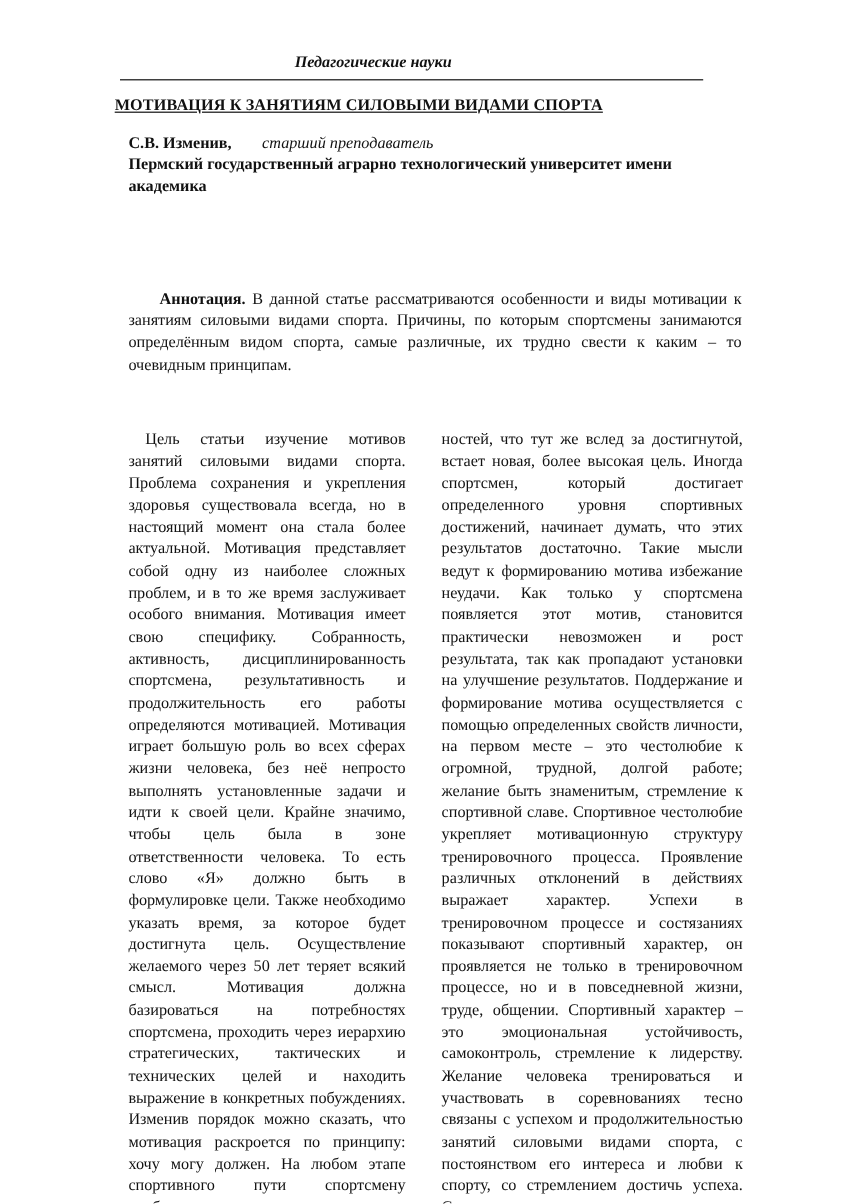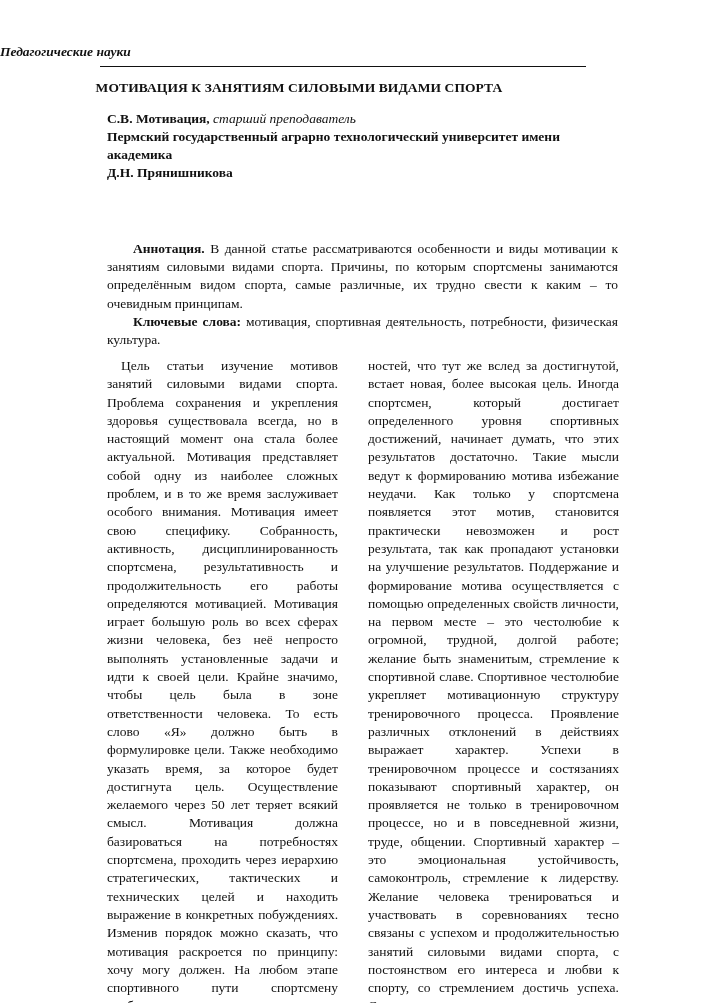--- a/index.html
+++ b/index.html
@@ -1,27 +1,27 @@
 <!DOCTYPE html>
 <html><head>
 <meta charset="utf-8">
 <style>
   html, body { margin: 0; padding: 0; background: #ffffff; }
   body { width: 709px; height: 1003px; position: relative; overflow: hidden;
          font-family: "Liberation Serif", "DejaVu Serif", serif; color: #111; }
-  .header-title { position: absolute; left: 0; width: 622px; top: 44px; 
+  .header-title { position: absolute; left: 0; width: 622px; top: 44px; text-align: center;
                   font-weight: bold; font-style: italic; font-size: 13.5px; }
   .header-rule { position: absolute; left: 100px; width: 486px; top: 66px; height: 0;
                  border-top: 1px solid #111; }
   .article-title { position: absolute; left: 0; width: 598px; top: 80px; text-align: center;
-                   font-weight: bold; font-size: 13.5px; letter-spacing: 0.1px; }
+                   font-weight: bold; font-size: 13.5px; letter-spacing: 0.1px; text-decoration: underline; }
   .author-block { position: absolute; left: 107px; top: 110px; width: 520px; font-size: 13.5px;
                   line-height: 18px; }
   .author-block .b { font-weight: bold; }
-  .author-block .i { font-style: italic; }
+  .author-block .i { font-style: italic; margin-left: 22px; }
   .abstract { position: absolute; left: 107px; top: 240px; width: 511px; font-size: 13.5px;
               line-height: 18.2px; text-align: justify; }
   .abstract p { margin: 0; text-indent: 26px; }
   .abstract .lbl { font-weight: bold; }
   .col { position: absolute; top: 357px; font-size: 13.5px; line-height: 18.3px;
          text-align: justify; }
   .col-left { left: 107px; width: 231px; }
   .col-right { left: 368px; width: 251px; }
   .col p { margin: 0; }
   .col-left p { text-indent: 14px; }
@@ -29,35 +29,30 @@
 </head>
 <body>
 
 <div class="header-title">Педагогические науки</div>
 <div class="header-rule"></div>
 
 <div class="article-title">МОТИВАЦИЯ К ЗАНЯТИЯМ СИЛОВЫМИ ВИДАМИ СПОРТА</div>
 
 <div class="author-block">
   <div>
-    <span class="b">С.В. Мотивация,</span>
+    <span class="b">С.В. Изменив,</span>
     <span class="i">старший преподаватель</span>
   </div>
   <div class="b">Пермский государственный аграрно технологический университет имени академика</div>
-  <div class="b">Д.Н. Прянишникова</div>
 </div>
 
 <div class="abstract">
   <p>
     <span class="lbl">Аннотация.</span>
     <span>В данной статье рассматриваются особенности и виды мотивации к занятиям силовыми видами спорта. Причины, по которым спортсмены занимаются определённым видом спорта, самые различные, их трудно свести к каким – то очевидным принципам.</span>
-  </p>
-  <p>
-    <span class="lbl">Ключевые слова:</span>
-    <span>мотивация, спортивная деятельность, потребности, физическая культура.</span>
   </p>
 </div>
 
 <div class="col col-left">
   <p>Цель статьи изучение мотивов занятий силовыми видами спорта.  Проблема сохранения и укрепления здоровья существовала всегда, но в настоящий момент она стала более актуальной.  Мотивация представляет собой одну из наиболее сложных проблем, и в то же время заслуживает особого внимания. Мотивация имеет свою специфику. Собранность, активность, дисциплинированность спортсмена, результативность и продолжительность его работы определяются мотивацией.   Мотивация играет большую роль во всех сферах жизни человека, без неё непросто выполнять установленные задачи и идти к своей цели. Крайне значимо, чтобы цель была в зоне ответственности человека. То есть слово «Я» должно быть в формулировке цели. Также необходимо указать время, за которое будет достигнута цель. Осуществление желаемого через 50 лет теряет всякий смысл. Мотивация должна базироваться на потребностях спортсмена, проходить через иерархию стратегических, тактических и технических целей и находить выражение в конкретных побуждениях. Изменив порядок можно сказать, что мотивация раскроется по принципу: хочу могу должен. На любом этапе спортивного пути спортсмену необходимо ставить многолетние перспективные цели, вплоть до целей самого высокого порядка. При достижении любых успехов, спортсмену постоянно нужно прививать мысль, что достигнутый результат далек от его реальных возмож-</p>
 </div>
 
 <div class="col col-right">
   <p>ностей, что тут же вслед за достигнутой, встает новая, более высокая цель.  Иногда спортсмен, который достигает определенного уровня спортивных достижений, начинает думать, что этих результатов достаточно.  Такие мысли ведут к формированию мотива избежание неудачи.   Как только у спортсмена появляется этот мотив, становится практически невозможен и рост результата, так как пропадают установки на улучшение результатов. Поддержание и формирование мотива осуществляется с помощью определенных свойств личности, на первом месте – это честолюбие к огромной, трудной, долгой работе; желание быть знаменитым, стремление к спортивной славе. Спортивное честолюбие укрепляет мотивационную структуру тренировочного процесса. Проявление различных отклонений в действиях выражает характер. Успехи в тренировочном процессе и состязаниях показывают спортивный характер, он проявляется не только в тренировочном процессе, но и в повседневной жизни, труде, общении. Спортивный характер – это эмоциональная устойчивость, самоконтроль, стремление к лидерству. Желание человека тренироваться и участвовать в соревнованиях тесно связаны с успехом и продолжительностью занятий силовыми видами спорта, с постоянством его интереса и любви к спорту, со стремлением достичь успеха.  Стоить отметить, что правильно подобранные упражнения,   дополнительными мотиваци-</p>
 </div>

